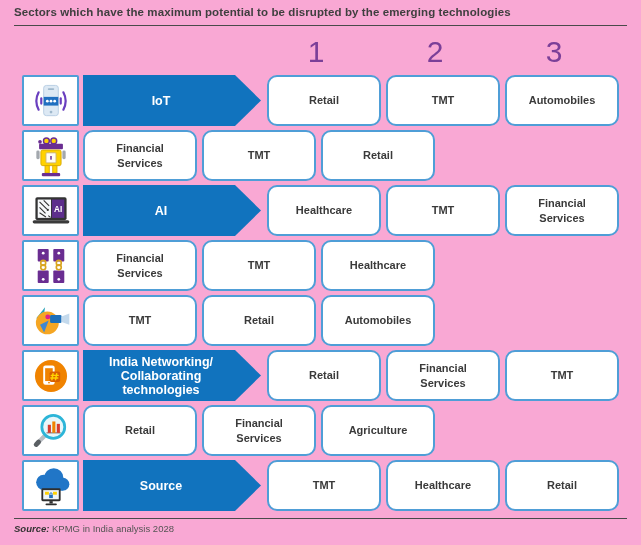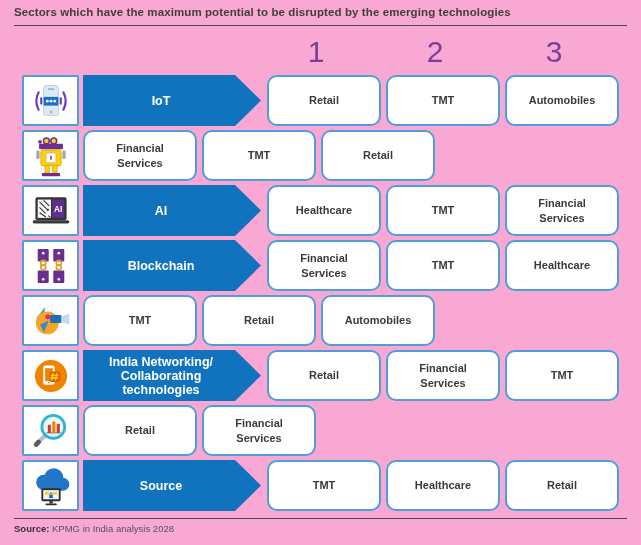--- a/index.html
+++ b/index.html
@@ -44,21 +44,21 @@
     width:114px;height:51px;flex:none;margin-right:5px;box-sizing:border-box;
     border:2px solid var(--cell-border);border-radius:10px;background:#fff;
     display:flex;align-items:center;justify-content:center;
   }
   .cell span{
     font-size:11px;font-weight:bold;color:var(--dark);text-align:center;
     line-height:1.3;white-space:pre-line;
   }
   .footer-rule{border:none;border-top:1.6px solid var(--rule);margin:7px 0 0 0;}
   .source{font-size:9.5px;color:#555;margin-top:4px;}
-  .source b{color:#333;}
+  .source b{color:#333;font-style:italic;}
 </style>
 </head>
 <body>
 
 <div class="canvas">
   <div class="title">Sectors which have the maximum potential to be disrupted by the emerging technologies</div>
   <hr class="title-rule">
 
   <div class="rank-header">
     <div class="spacer"></div>
@@ -167,23 +167,20 @@
               <circle cx="32.5" cy="38.5" r="1.5"></circle>
             </g>
             <g fill="none" stroke="#d9a520" stroke-width="1.8">
               <circle cx="15.5" cy="20.6" r="2.7"></circle>
               <circle cx="15.5" cy="25.4" r="2.7"></circle>
               <circle cx="32.5" cy="20.6" r="2.7"></circle>
               <circle cx="32.5" cy="25.4" r="2.7"></circle>
             </g>
           </svg>
         </div>
-        <div class="arrow">
-          <span>Blockchain</span>
-        </div>
         <div class="cell">
           <span>Financial
 Services</span>
         </div>
         <div class="cell">
           <span>TMT</span>
         </div>
         <div class="cell">
           <span>Healthcare</span>
         </div>
@@ -249,20 +246,23 @@
             <rect x="25.4" y="13.6" width="3.4" height="12.4" fill="#f08300"></rect>
             <rect x="30.3" y="16.2" width="3.4" height="9.8" fill="#d63a2f"></rect>
           </svg>
         </div>
         <div class="cell">
           <span>Retail</span>
         </div>
         <div class="cell">
           <span>Financial
 Services</span>
+        </div>
+        <div class="cell">
+          <span>Agriculture</span>
         </div>
       </div>
       <div class="row">
         <div class="icon-box">
           <svg viewBox="0 0 48 48">
             <g fill="#2176c7">
               <circle cx="16" cy="20" r="8.2"></circle>
               <circle cx="27" cy="15" r="10.5"></circle>
               <circle cx="37" cy="22" r="7"></circle>
               <rect x="15" y="20" width="22.5" height="9"></rect>

